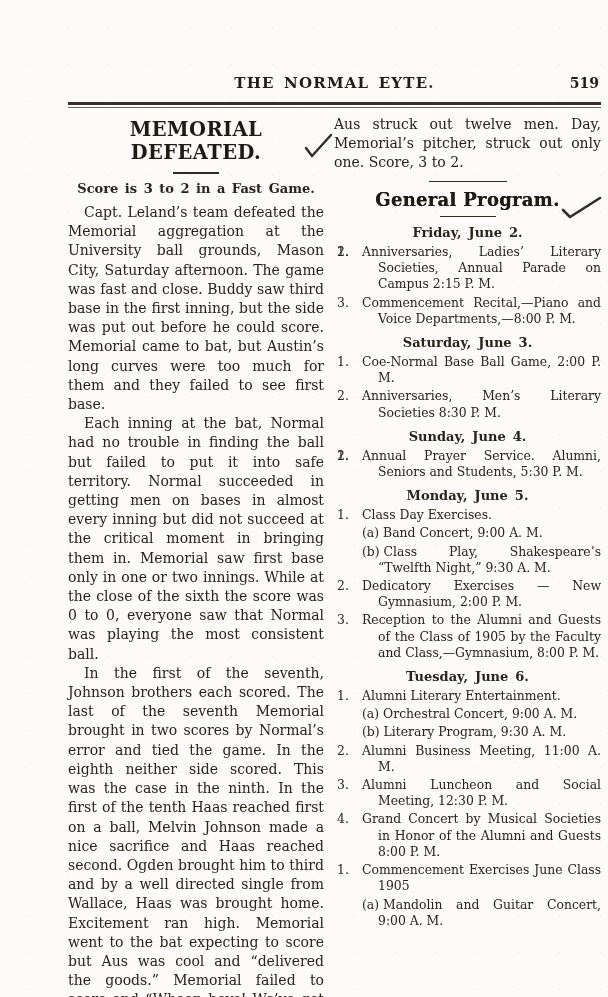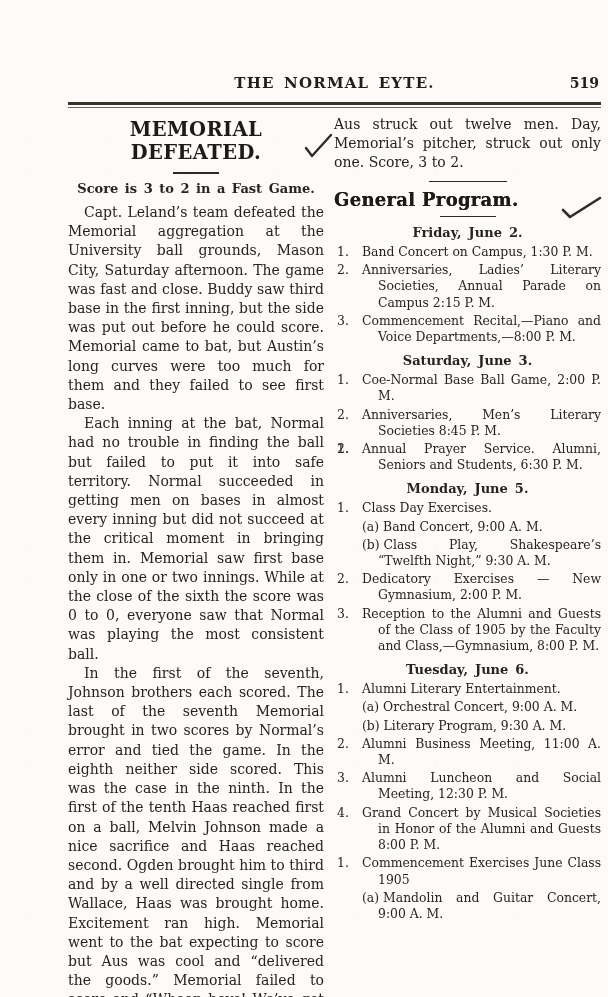--- a/index.html
+++ b/index.html
@@ -43,21 +43,21 @@
   .body-para{
     margin:0;font-size:14px;line-height:19.2px;text-align:justify;text-indent:16px;
     color:#27231e;
   }
   
   .continuation{
     margin:2px 0 0;font-size:14px;line-height:19px;text-align:justify;text-indent:0;
   }
   .sec-rule{width:78px;border-top:1.5px solid #2c2822;margin:9px auto 7px;}
   .program-title{
-    text-align:left;font-weight:bold;font-size:18px;color:#1e1a15;
+    text-align:center;font-weight:bold;font-size:18px;color:#1e1a15;
     text-shadow:0 0 .5px #1e1a15;letter-spacing:.3px;
   }
   .title-rule{width:56px;border-top:1.5px solid #2c2822;margin:6px auto 2px;}
   .day-heading{
     text-align:center;font-weight:bold;font-size:13px;margin:8px 0 4px;word-spacing:2.5px;
   }
   .prog-item,.prog-sub{
     position:relative;padding-left:44px;text-indent:-16px;
     font-size:12.4px;line-height:16.2px;text-align:justify;margin:0 0 2px;
   }
@@ -96,32 +96,33 @@
     </div>
 
     <div class="col-right">
       <p class="continuation">Aus struck out twelve men.  Day, Memorial’s pitcher, struck out only one.  Score, 3 to 2.</p>
       <div class="sec-rule"></div>
       <div class="program-title">General Program.</div>
       <div class="title-rule"></div>
       <div>
           <section class="day">
             <div class="day-heading">Friday, June 2.</div>
-            <div class="prog-item"><span class="prog-num">1.</span><span>Band Concert on Campus, 1:30 P. M.</span></div>
+            <div class="prog-item"><span class="prog-num">1.</span></div>
             <div class="prog-item"><span class="prog-num">2.</span><span>Anniversaries, Ladies’ Literary Societies, Annual Parade on Campus 2:15 P. M.</span></div>
             <div class="prog-item"><span class="prog-num">3.</span><span>Commencement Recital,—Piano and Voice Departments,—8:00 P. M.</span></div>
           </section>
           <section class="day">
             <div class="day-heading">Saturday, June 3.</div>
             <div class="prog-item"><span class="prog-num">1.</span><span>Coe-Normal Base Ball Game, 2:00 P. M.</span></div>
-            <div class="prog-item"><span class="prog-num">2.</span><span>Anniversaries, Men’s Literary Societies 8:45 P. M.</span></div>
+            <div class="prog-item"><span class="prog-num">2.</span><span>Anniversaries, Men’s Literary Societies 8:30 P. M.</span></div>
           </section>
           <section class="day">
+            <div class="day-heading">Sunday, June 4.</div>
             <div class="prog-item"><span class="prog-num">1.</span></div>
-            <div class="prog-item"><span class="prog-num">2.</span><span>Annual Prayer Service. Alumni, Seniors and Students, 6:30 P. M.</span></div>
+            <div class="prog-item"><span class="prog-num">2.</span><span>Annual Prayer Service. Alumni, Seniors and Students, 5:30 P. M.</span></div>
           </section>
           <section class="day">
             <div class="day-heading">Monday, June 5.</div>
             <div class="prog-item"><span class="prog-num">1.</span><span>Class Day Exercises.</span></div>
             <div class="prog-sub"><span class="sub-label">(a)</span><span>Band Concert, 9:00 A. M.</span></div>
             <div class="prog-sub"><span class="sub-label">(b)</span><span>Class Play, Shakespeare’s “Twelfth Night,” 9:30 A. M.</span></div>
             <div class="prog-item"><span class="prog-num">2.</span><span>Dedicatory Exercises — New Gymnasium, 2:00 P. M.</span></div>
             <div class="prog-item"><span class="prog-num">3.</span><span>Reception to the Alumni and Guests of the Class of 1905 by the Faculty and Class,—Gymnasium, 8:00 P. M.</span></div>
           </section>
           <section class="day">

